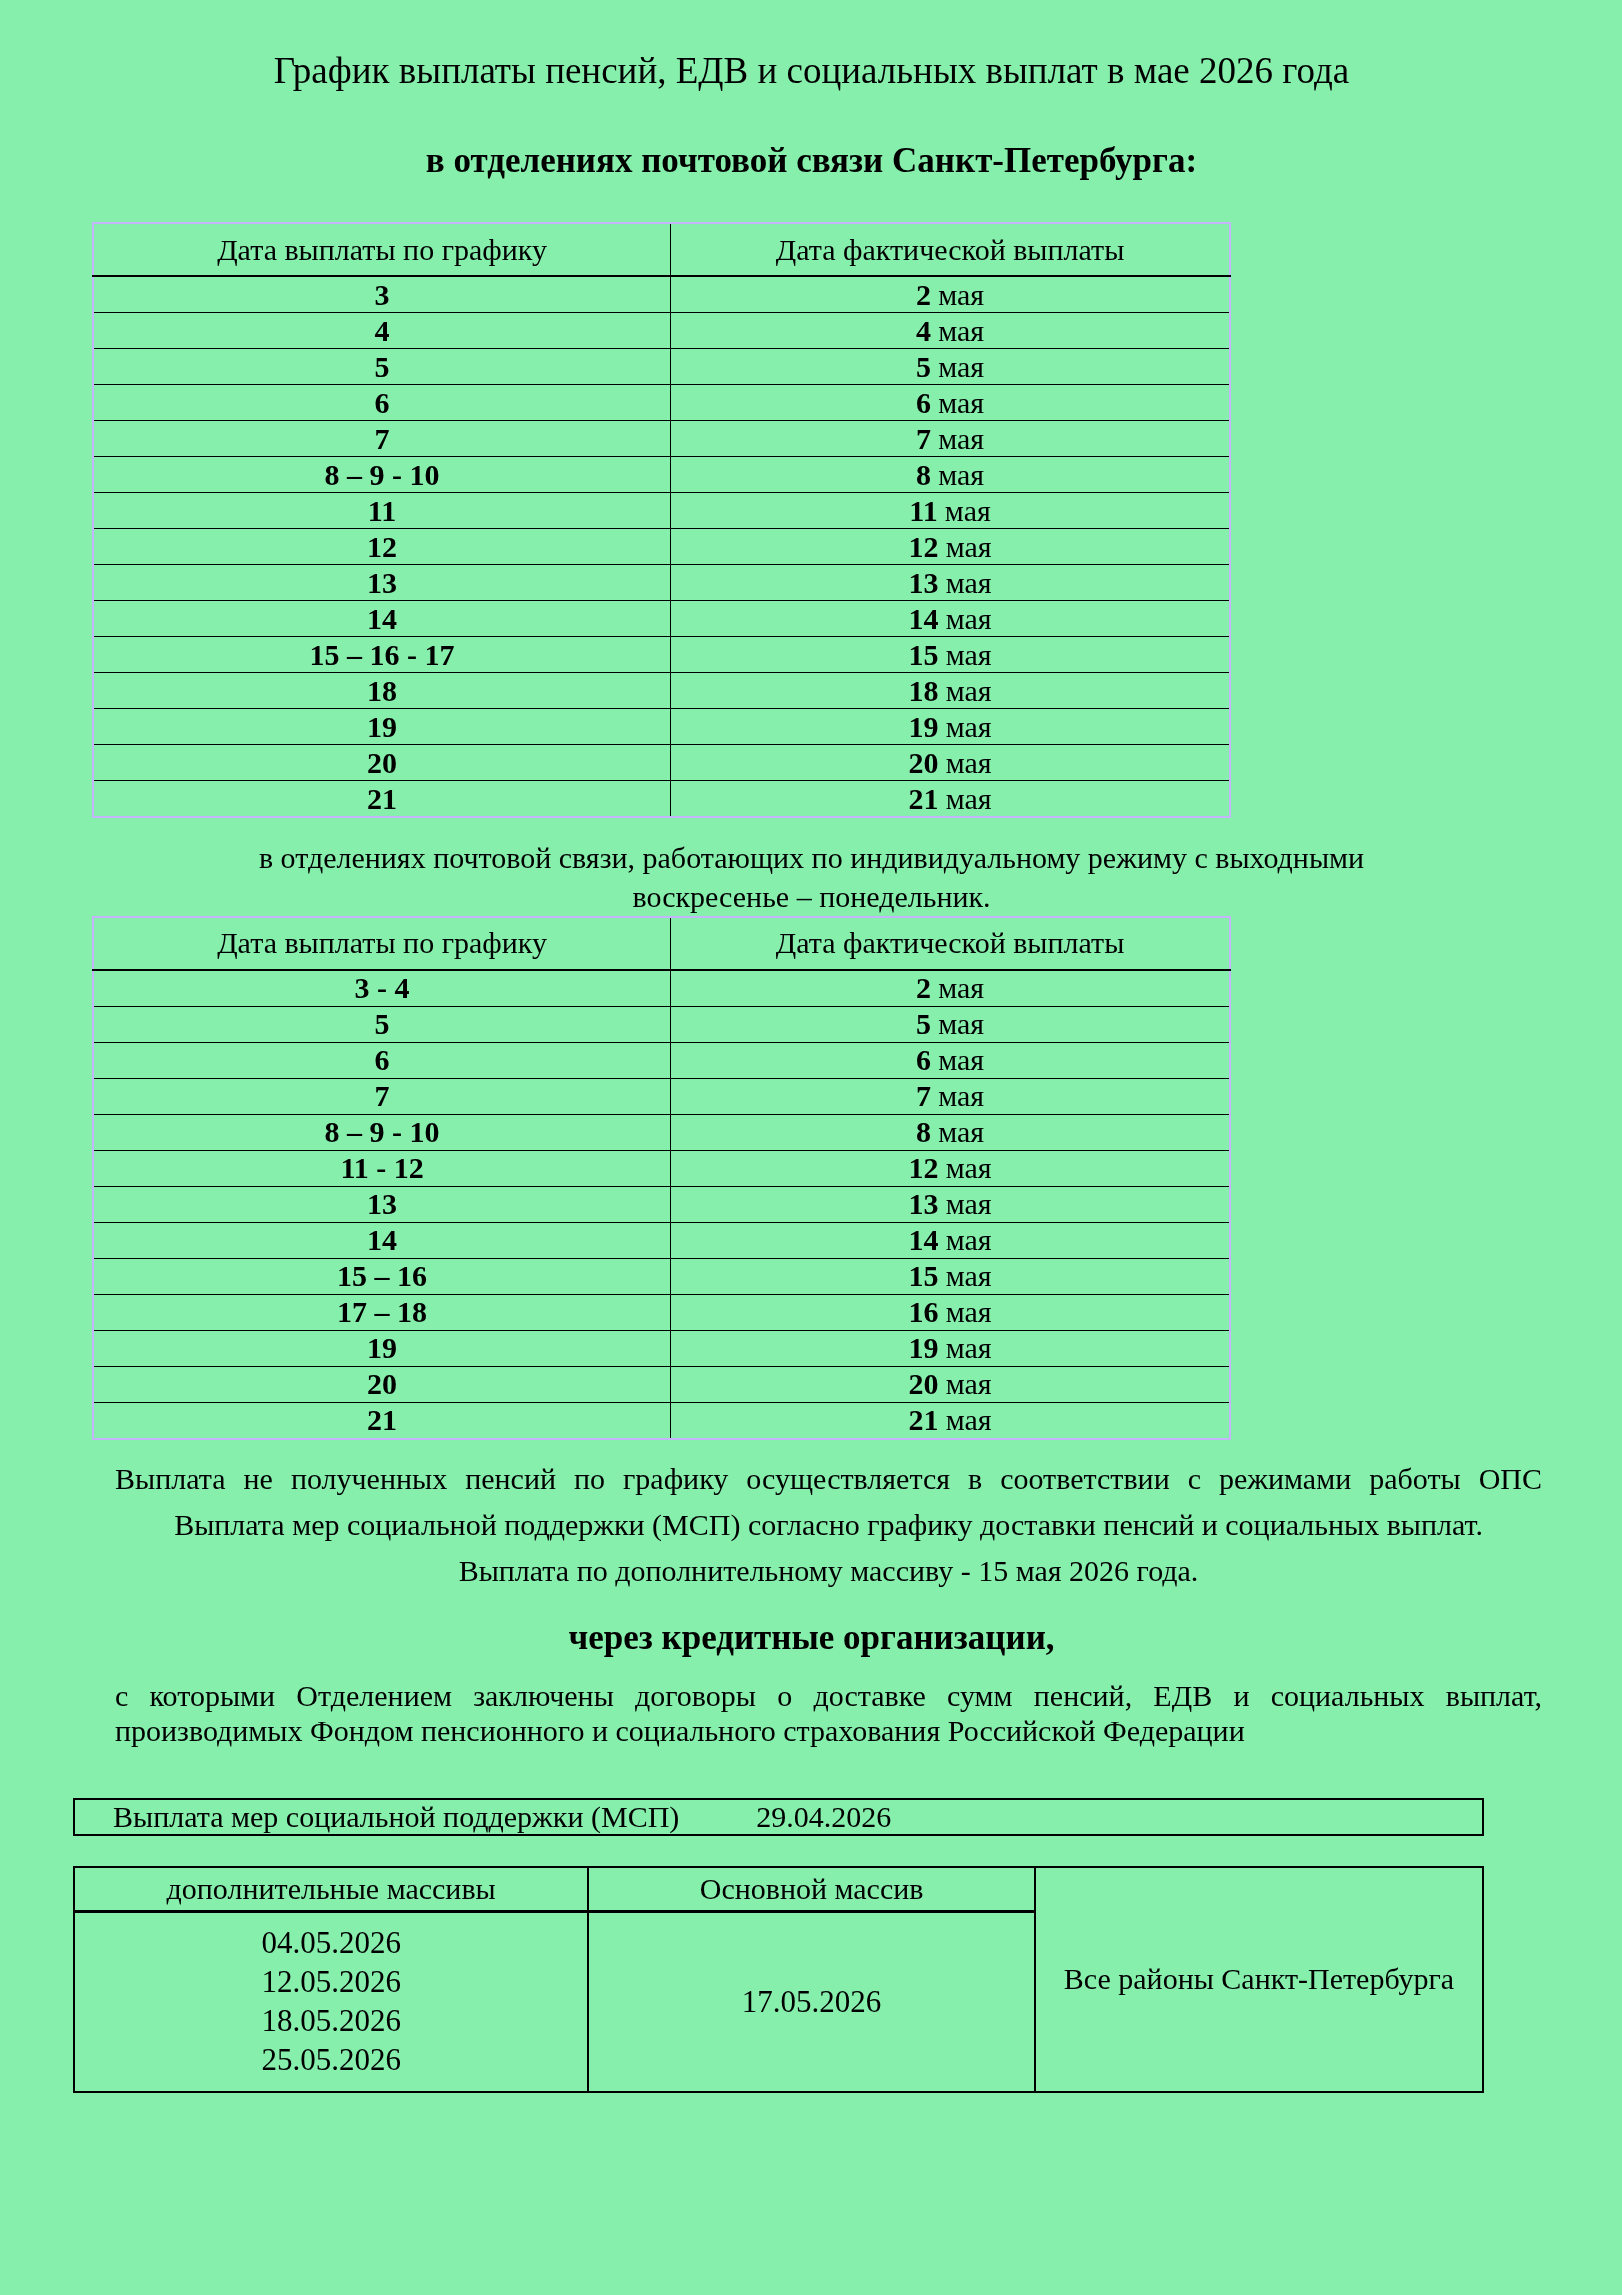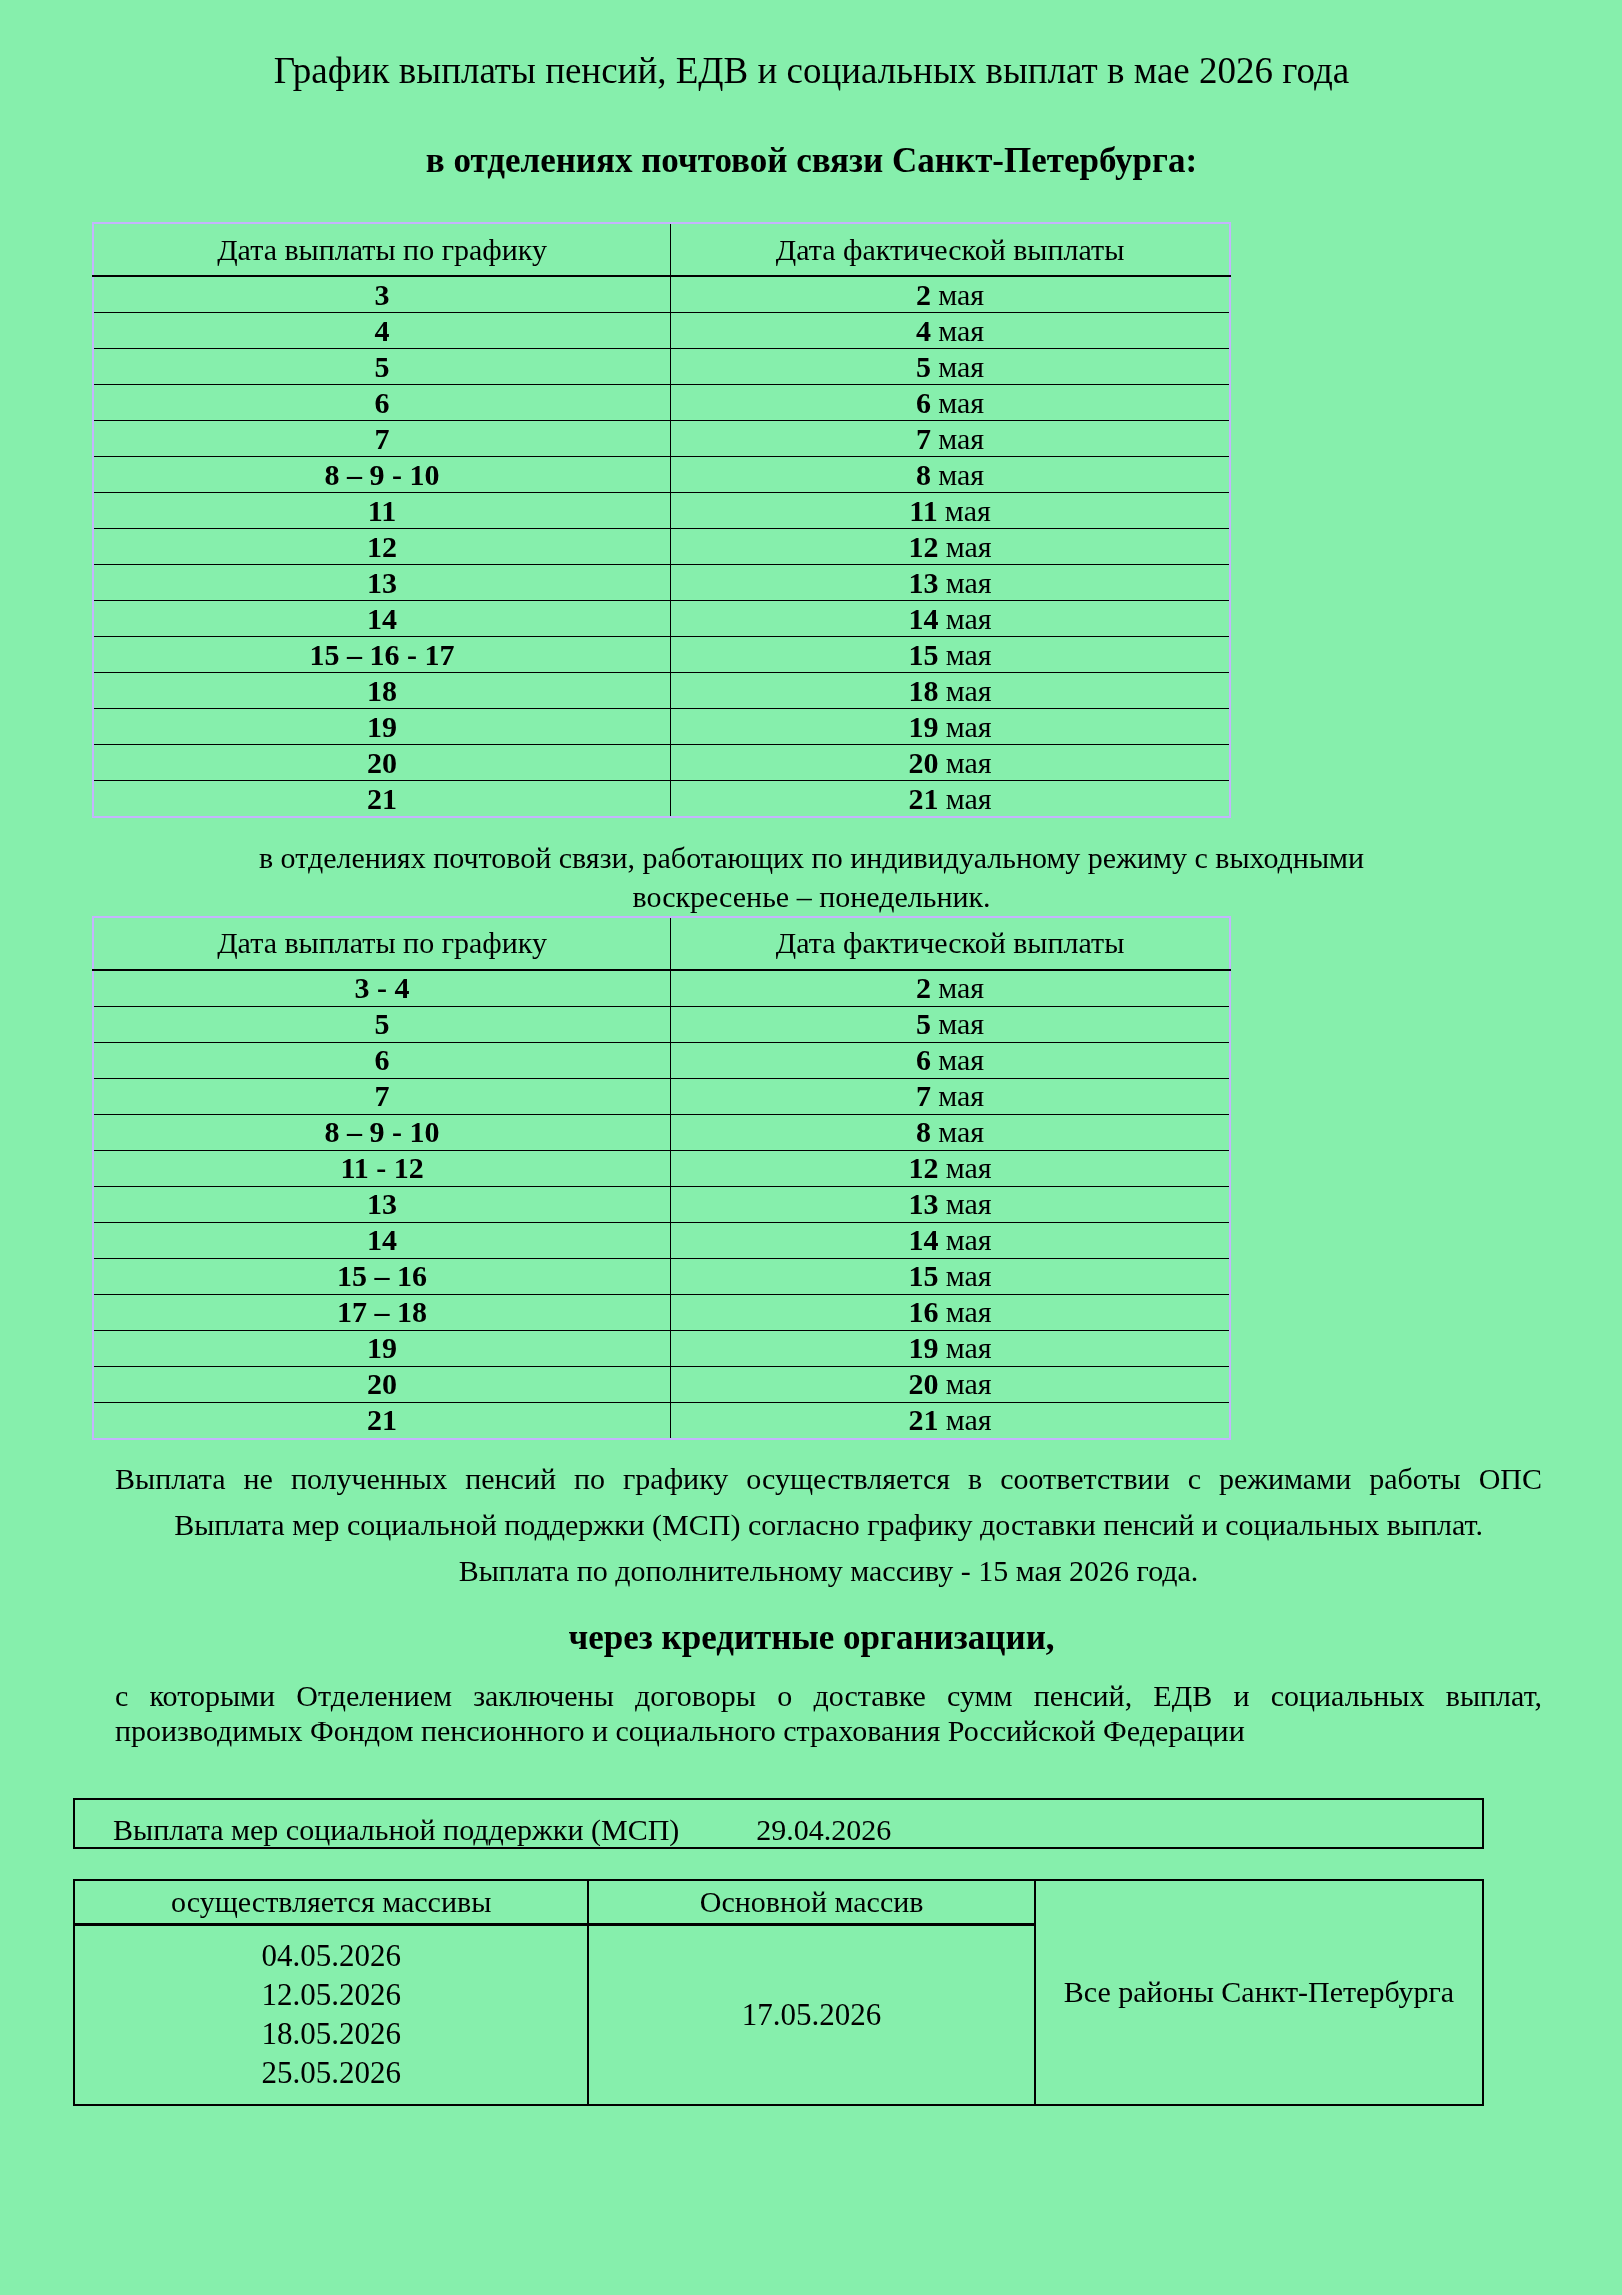--- a/index.html
+++ b/index.html
@@ -81,24 +81,24 @@
     margin: 21px 0 0 115px;
     width: 1427px;
     font-size: 30px;
     line-height: 35px;
   }
 
   .msp-box {
     box-sizing: border-box;
     margin: 50px 0 0 73px;
     width: 1411px;
-    height: 51px;
+    height: 38px;
     border: 2.6px solid #000;
     display: flex;
-    align-items: flex-end;
+    align-items: center;
     font-size: 30px;
   }
   .msp-label { margin-left: 38px; }
   .msp-date { margin-left: 77px; }
 
   table.credit-table {
     margin: 30px 0 0 73px;
     width: 1411px;
     border-collapse: collapse;
     border: 2.6px solid #000;
@@ -323,21 +323,21 @@
   </div>
 
   <table class="credit-table">
     <colgroup>
         <col style="width:36.5%">
         <col style="width:31.7%">
         <col style="width:31.8%">
       </colgroup>
     <tbody>
       <tr>
-        <td class="hdr">осуществляется массивы</td>
+        <td class="hdr">дополнительные массивы</td>
         <td class="hdr">Основной массив</td>
         <td class="region-cell" rowspan="2">Все районы Санкт-Петербурга</td>
       </tr>
       <tr>
         <td class="dates-cell">
 
             <div class="adate">04.05.2026</div>
 
             <div class="adate">12.05.2026</div>
 

